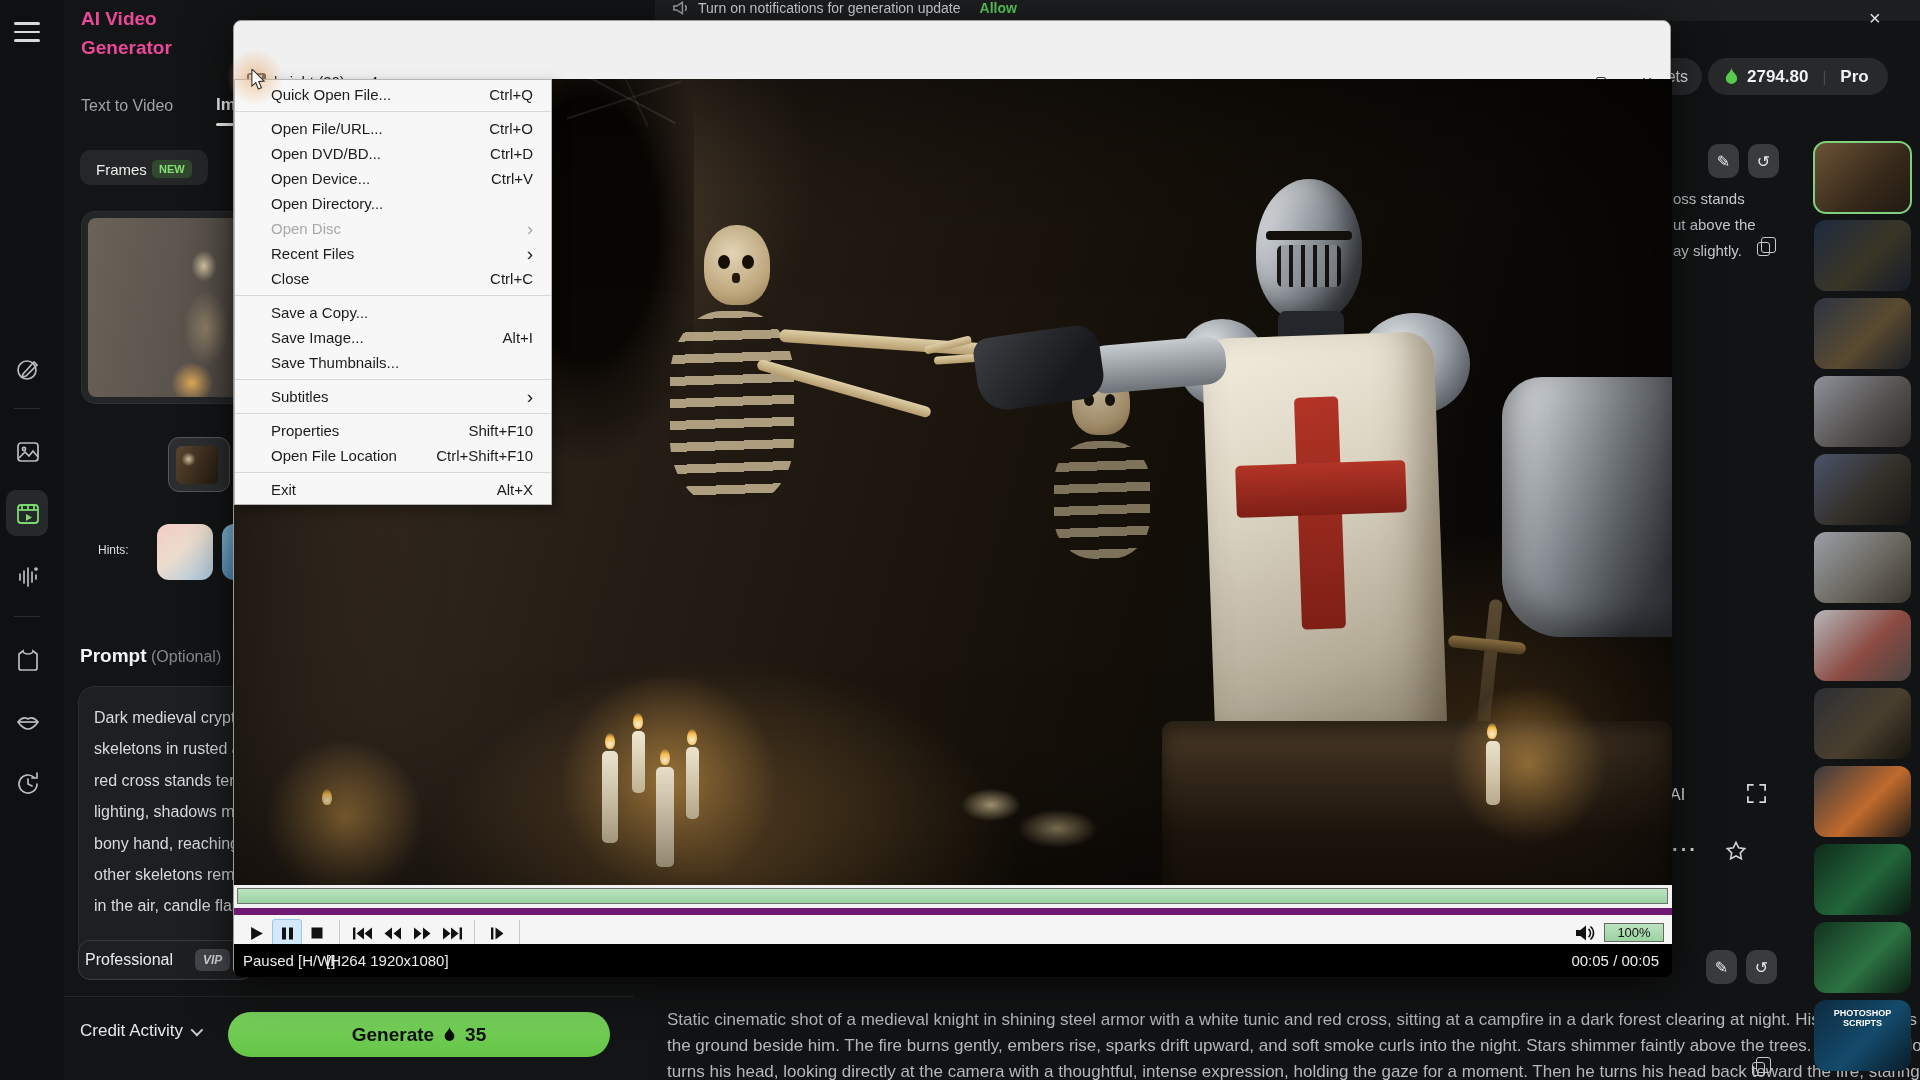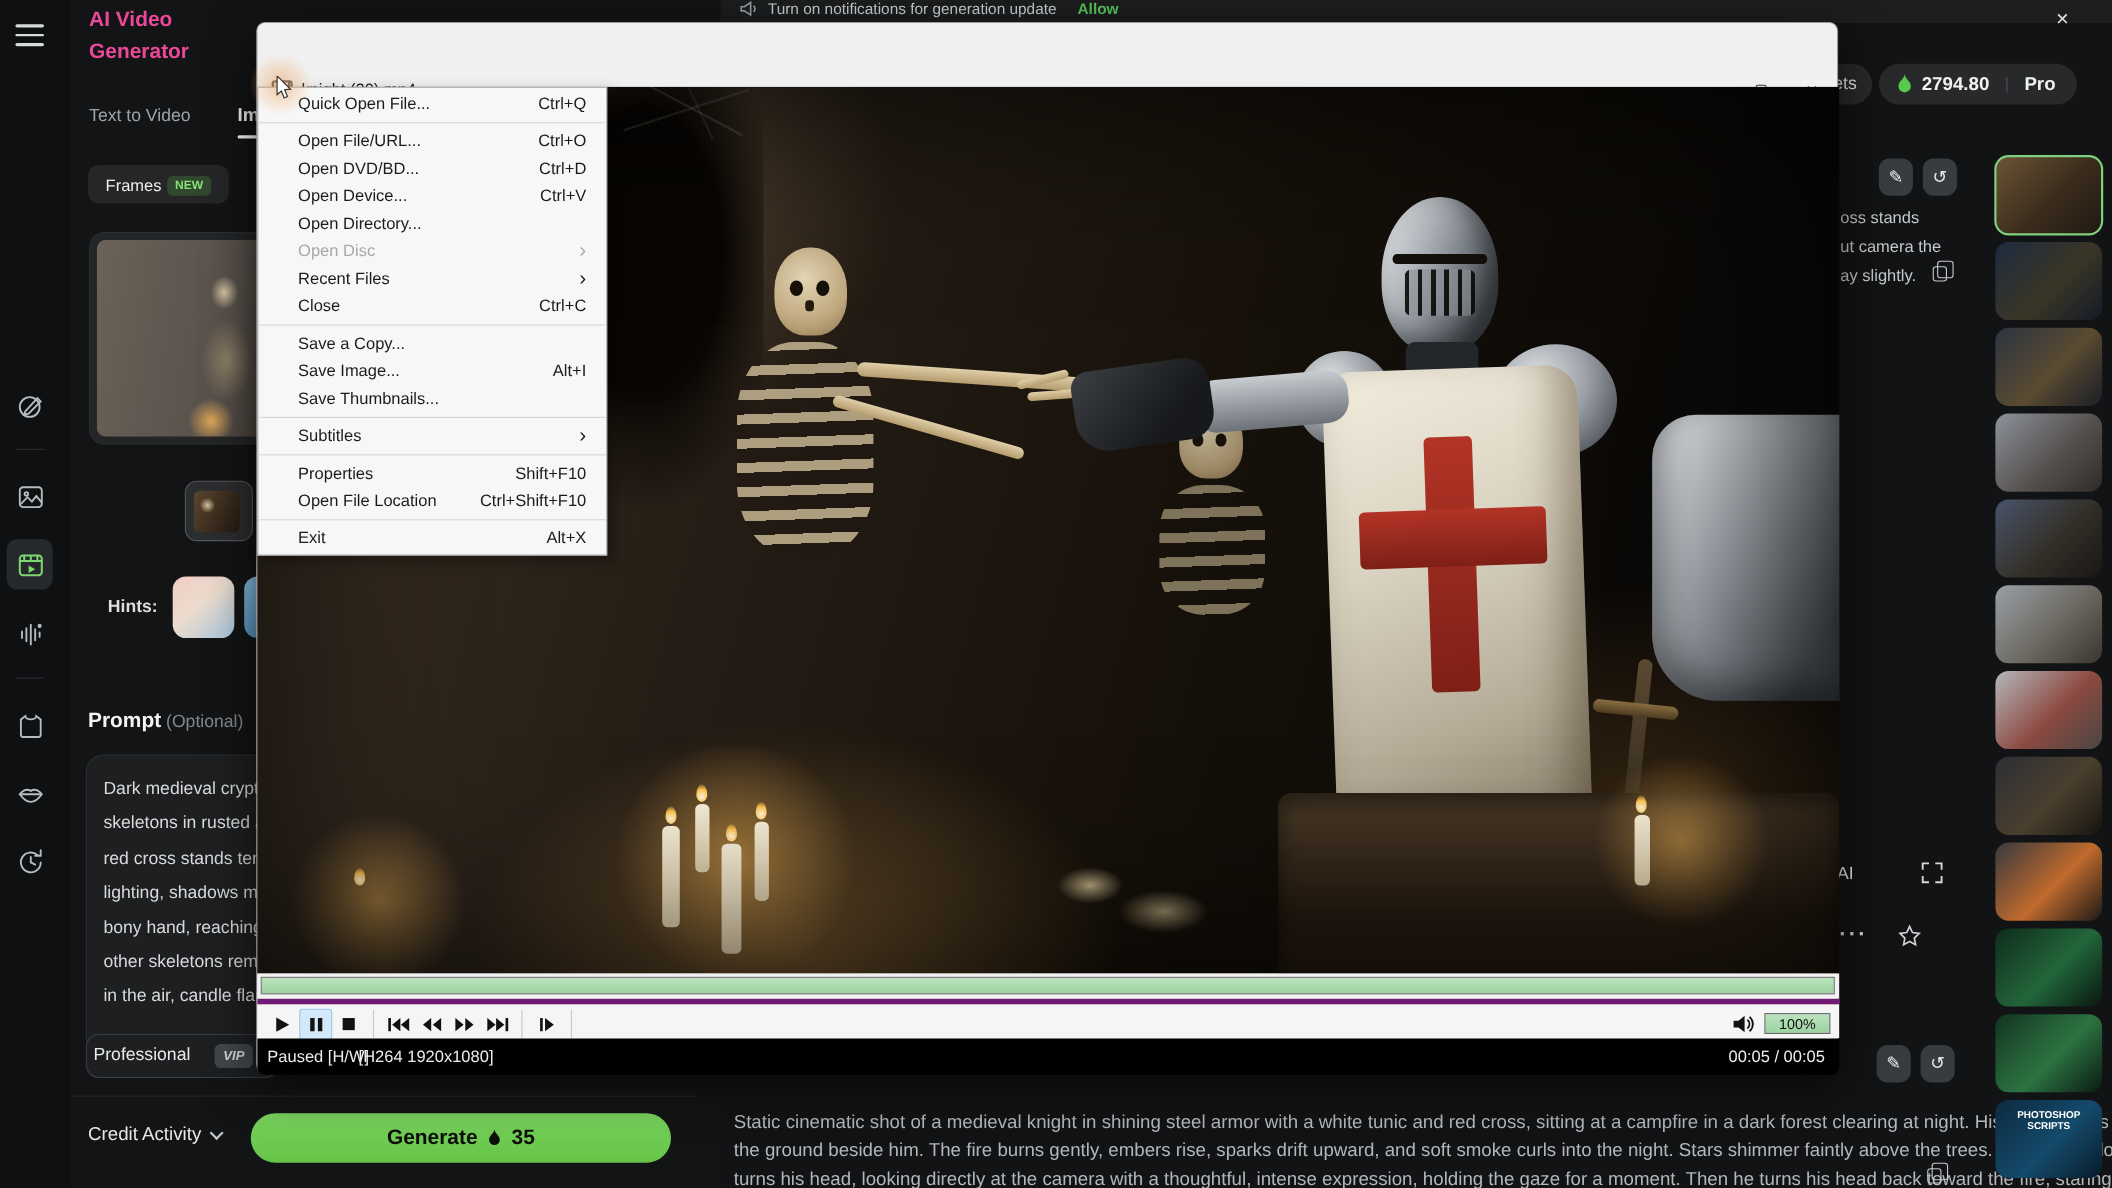--- a/index.html
+++ b/index.html
@@ -27,21 +27,21 @@
   .upload-panel { left:81px; top:211px; width:556px; height:193px; background:#232527; border:1px solid #2c2f31; border-radius:14px; z-index:3; }
   .upload-img { left:88px; top:218px; width:500px; height:179px; border-radius:8px; z-index:4;
     background:
       radial-gradient(18px 22px at 116px 48px, rgba(222,206,170,.95), rgba(222,206,170,0) 70%),
       radial-gradient(30px 50px at 118px 110px, rgba(188,166,126,.55), rgba(188,166,126,0) 75%),
       radial-gradient(26px 26px at 104px 165px, rgba(255,190,90,.8), rgba(120,70,20,0) 80%),
       linear-gradient(100deg,#6b6258 0%,#57504a 26%,#3a332c 42%,#1d1711 58%,#120d09 100%); }
   .sel-box { left:168px; top:437px; width:62px; height:55px; background:#2b2d2f; border:1.5px solid #55585b; border-radius:11px; z-index:3; }
   .sel-thumb { left:176px; top:446px; width:42px; height:38px; border-radius:6px; z-index:4;
     background:radial-gradient(10px 10px at 30% 35%, #d8c4a0, rgba(0,0,0,0) 70%), linear-gradient(120deg,#5a4630,#241a10); }
-  .hints-label { left:98px; top:543px; color:#dcdee0; font-size:16px; z-index:3;font-weight:bold; }
+  .hints-label { left:98px; top:543px; color:#dcdee0; font-size:12px; z-index:3; }
   .hint-1 { left:157px; top:524px; width:56px; height:56px; border-radius:12px; z-index:3;
     background:linear-gradient(140deg,#f2cbc5 0%,#ecdccd 45%,#a9c8e0 100%); }
   .hint-2 { left:222px; top:524px; width:44px; height:56px; border-radius:12px; z-index:3;
     background:linear-gradient(140deg,#8cc2e2 0%,#417fae 100%); }
 
   .prompt-head { left:80px; top:645px; z-index:3; }
   .prompt-head b { color:#f2f3f4; font-size:19px; }
   .prompt-head span { color:#85898c; font-size:16px; }
   .prompt-box { left:78px; top:686px; width:560px; height:274px; background:#1d1f21; border:1px solid #2a2d2f; border-radius:16px; z-index:3; }
   .prompt-lines { left:94px; top:702px; width:520px; z-index:4; color:#d8dadc; font-size:16px; line-height:31.4px; }
@@ -142,21 +142,21 @@
   .candle { background:linear-gradient(180deg,#f7eed7,#d9c9a6); border-radius:5px; }
   .flame { width:10px; height:16px; background:radial-gradient(circle at 50% 70%, #fff6d8, #ffc24d 55%, rgba(255,140,30,0) 100%); border-radius:50% 50% 50% 50%/60% 60% 40% 40%; }
   .glow { border-radius:50%; background:radial-gradient(circle, rgba(255,190,90,.5), rgba(255,150,50,0) 70%); }
   .bonepile { left:700px; top:688px; width:190px; height:95px; border-radius:45%;
     background:radial-gradient(40px 22px at 30% 40%, rgba(224,205,160,.8), rgba(0,0,0,0) 75%),
                radial-gradient(54px 26px at 65% 65%, rgba(205,185,140,.7), rgba(0,0,0,0) 75%); }
 
   .seek { left:0; top:864px; width:1438px; height:23px; background:#f2f2f2; }
   .seek-fill { position:absolute; left:3px; top:3px; right:4px; bottom:4px; border:1px solid #6e6e6e;
     background:linear-gradient(180deg,#bce3bf,#9bd2a1); }
-  .controls { left:0; top:887px; width:1438px; height:36px; background:#f5f5f5; border-top:5px solid #701a75; }
+  .controls { left:0; top:887px; width:1438px; height:36px; background:#f5f5f5; border-top:7px solid #701a75; }
   .tgroup { position:absolute; left:8px; top:3px; display:flex; align-items:center; height:30px; }
   .tbtn { width:30px; height:29px; display:flex; align-items:center; justify-content:center; border-radius:3px; }
   .tbtn svg { display:block; }
   .tbtn.active { background:#d3e9fb; border:1px solid #9ac7e8; }
   .tsep { width:1px; height:26px; background:#c8c8c8; margin:0 7px; }
   .volume { position:absolute; right:8px; top:8px; display:flex; align-items:center; gap:7px; }
   .vol-bar { width:60px; height:19px; border:1px solid #666; background:linear-gradient(180deg,#bce3bf,#9bd2a1);
     display:flex; align-items:center; justify-content:center; font-size:13px; color:#111; }
   .statusbar { left:0; top:923px; width:1438px; height:33px; background:#000; border-radius:0 0 7px 7px; color:#ececec; font-size:15px; }
   .statusbar .sl { position:absolute; left:9px; top:8px; }
@@ -307,21 +307,21 @@
     </svg>
   <span class="num">2794.80</span>
   <span class="sep">|</span>
   <span class="pro">Pro</span>
 </div>
 
 <div class="abs sq-btn" style="left:1708px; top:144px;">✎</div>
 <div class="abs sq-btn" style="left:1748px; top:144px;">↺</div>
 <div class="abs right-frags" id="right-frags">
     <div>oss stands</div>
-    <div>ut camera the</div>
+    <div>ut above the</div>
     <div>ay slightly.</div>
   </div>
 <div class="abs copy-ic" style="left:1757px; top:242px; z-index:4;"></div>
 <div class="abs frag-ai">AI</div>
 <div class="abs expand">
   <svg width="21" height="21" viewBox="0 0 22 22" fill="none" stroke="#d5d7d9" stroke-width="1.8">
       <path d="M2 8 V2 h6 M14 2 h6 v6 M20 14 v6 h-6 M8 20 H2 v-6"></path>
     </svg>
 </div>
 <div class="abs frag-dots">···</div>

